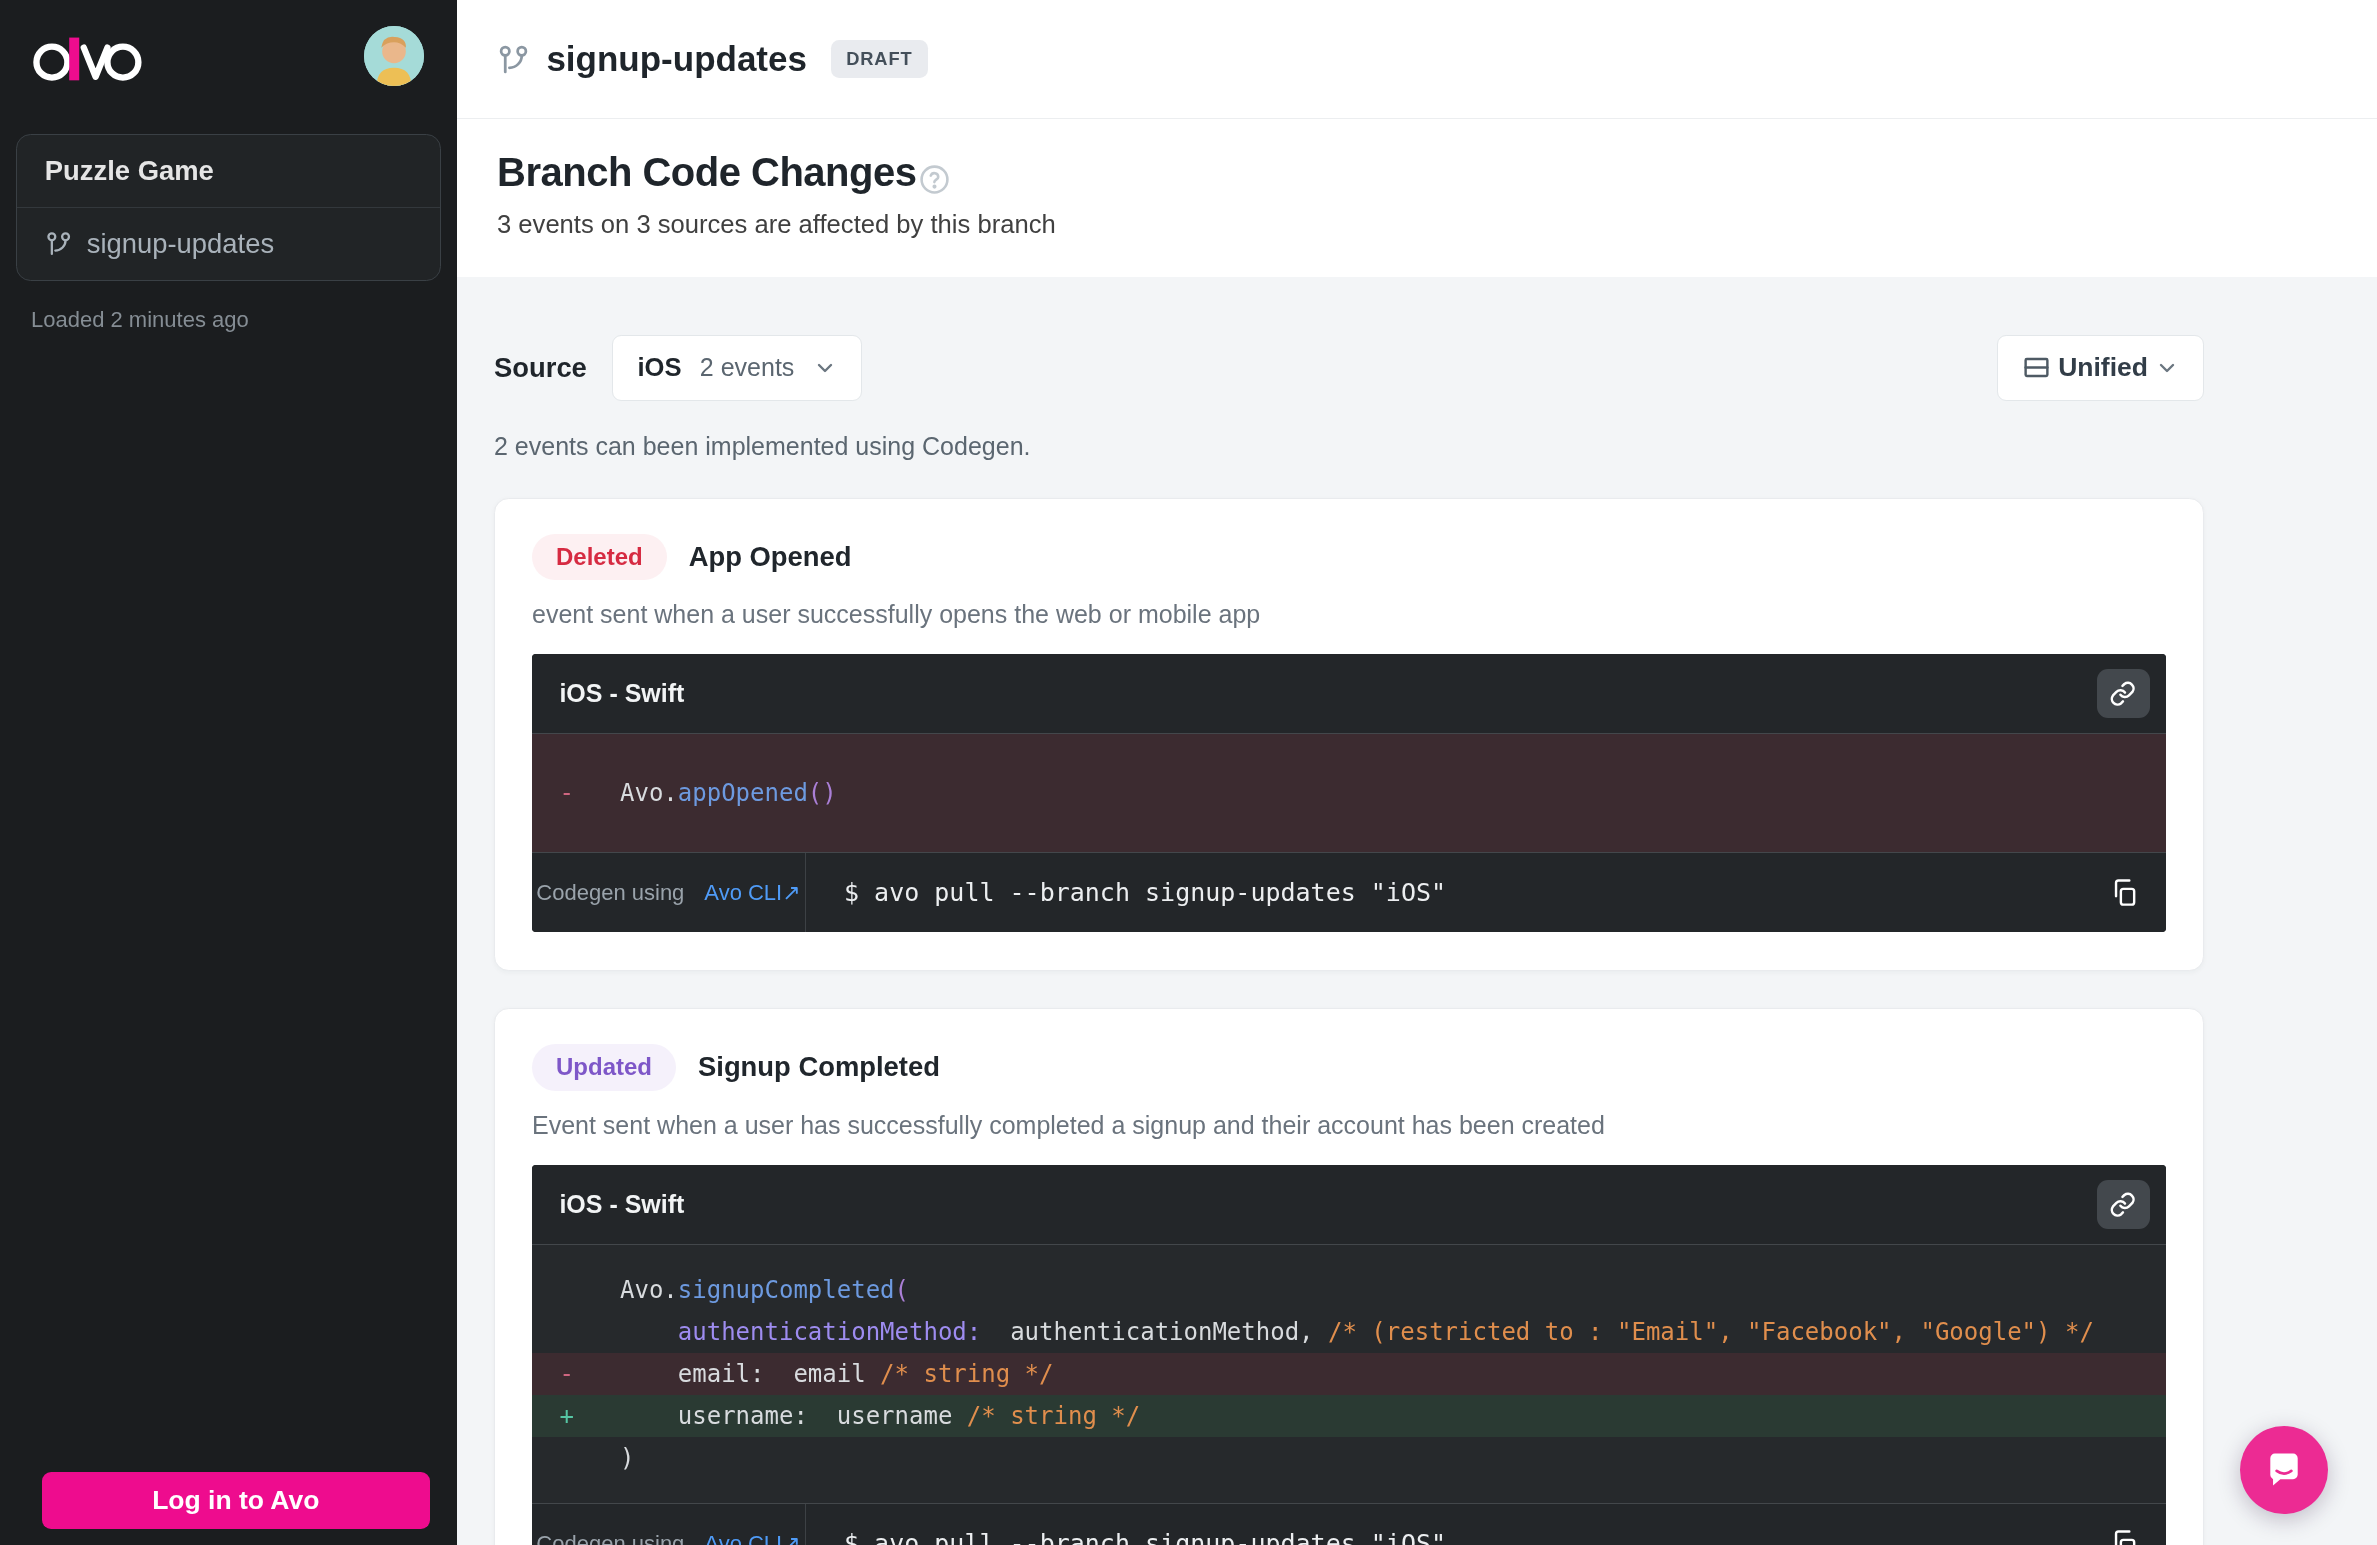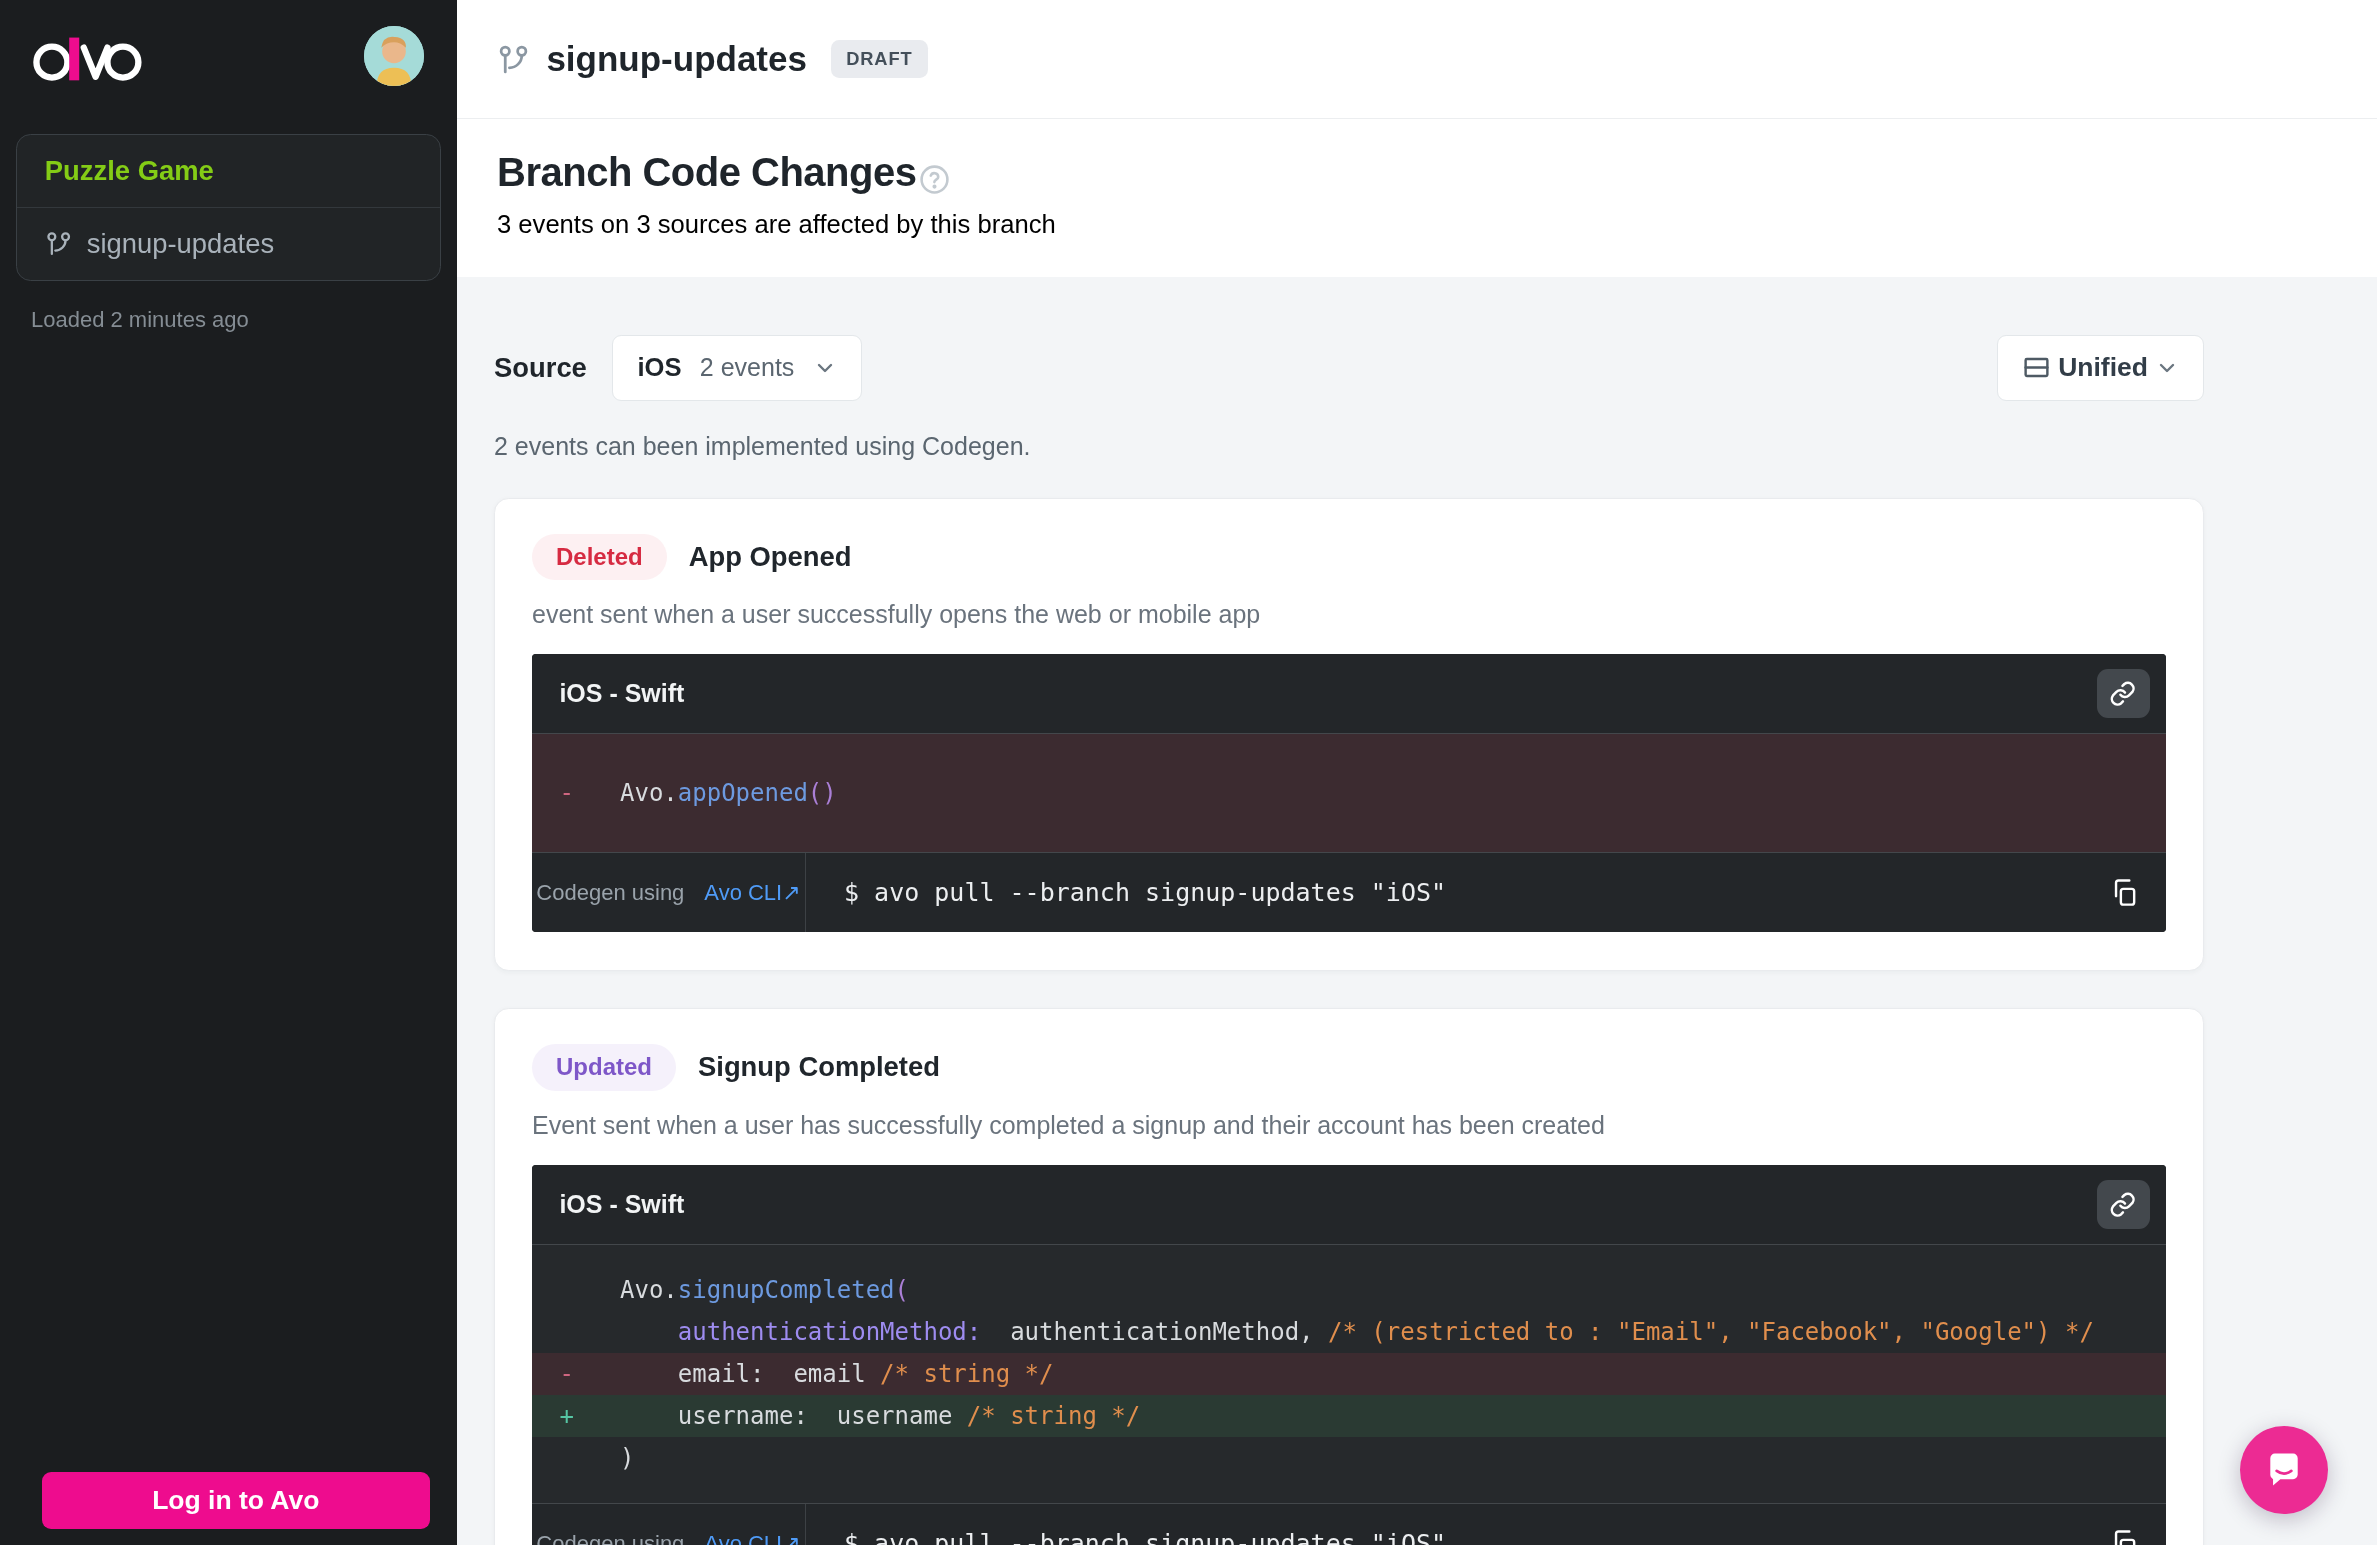--- a/index.html
+++ b/index.html
@@ -22,21 +22,21 @@
     border-radius:50%; overflow:hidden; background:#9fd8d6; cursor:pointer;
   }
   .project-box {
     margin:24px 16.4px 0 16.4px; border:1.8px solid #3a4045; border-radius:14.6px;
     background:#212426; overflow:hidden;
   }
   .project-row {
     padding:20px 27.4px; font-size:27.4px; display:flex; align-items:center; gap:14.6px;
     cursor:pointer;
   }
-  .project-row.name { color:#84cc16; font-weight:700; border-bottom:1.8px solid #33383c; }
+  .project-row.name { color:#e5e5e5; font-weight:700; border-bottom:1.8px solid #33383c; }
   .project-row.branch { color:#a9b2ba; font-weight:400; }
   .loaded { margin:25.6px 0 0 31px; font-size:22px; color:#858d94; }
   .login-btn {
     position:absolute; left:42px; right:27.4px; bottom:16.4px; height:57px;
     background:#ee0c8e; color:#ffffff; font-size:26.5px; font-weight:700;
     border:none; border-radius:9.1px; cursor:pointer;
     font-family:"Liberation Sans", sans-serif;
   }
 
   
@@ -48,21 +48,21 @@
   .topbar .branch-ic { color:#8b97a2; }
   .page-title { font-size:35px; font-weight:700; color:#1f252b; }
   .draft-badge {
     background:#e9ebef; color:#444f5a; font-size:18.3px; font-weight:700;
     letter-spacing:0.9px; padding:8.2px 15.5px; border-radius:8.2px; margin-left:7.3px;
   }
   .page-head { background:#ffffff; padding:31px 0 38px 40px; flex:none; }
   .h2-row { display:flex; align-items:flex-end; gap:3px; }
   .h2-row h2 { font-size:40px; font-weight:700; color:#1f252b; letter-spacing:-0.5px; }
   .help-ic { color:#c3cad0; }
-  .page-sub { margin-top:14.6px; font-size:25.6px; color:#000000; }
+  .page-sub { margin-top:14.6px; font-size:25.6px; color:#404040; }
 
   .content { flex:1; background:#f3f5f7; padding-left:37px; overflow:hidden; }
   .content-inner { width:1710px; }
 
   .controls-row { margin-top:58px; display:flex; align-items:center; }
   .source-label { font-size:27.4px; font-weight:700; color:#1f252b; margin-right:25.6px; }
   .select {
     background:#ffffff; border:1.8px solid #e3e7ea; border-radius:9.1px; height:66px;
     display:inline-flex; align-items:center; gap:18.3px; padding:0 24px; cursor:pointer;
   }

